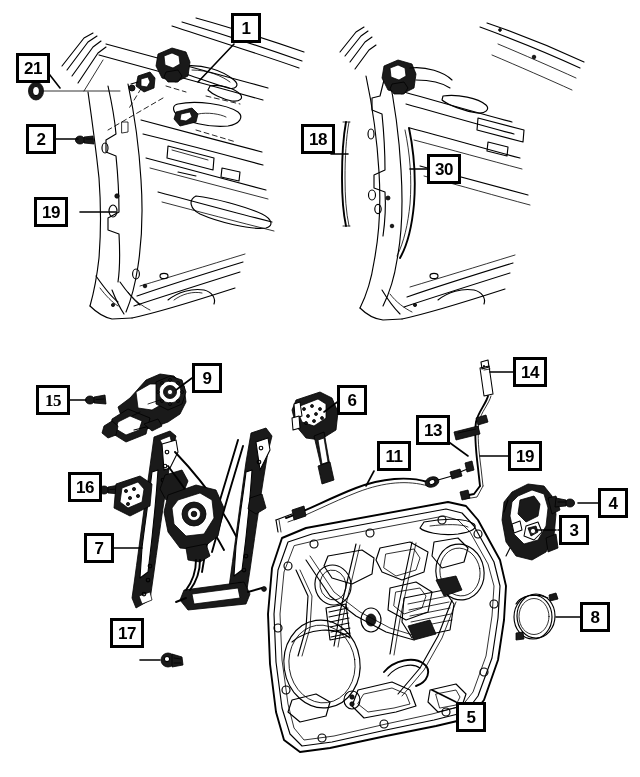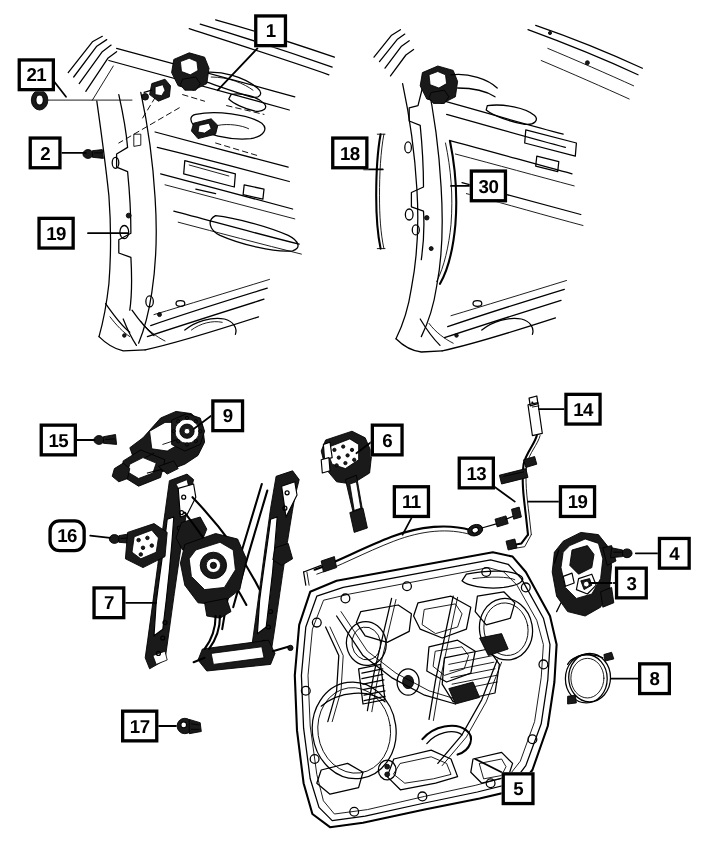--- a/index.html
+++ b/index.html
@@ -588,26 +588,26 @@
     </g>
   </svg>
 
   <div class="callout" style="left:231px; top:13px;">1</div>
   <div class="callout wide" style="left:16px;  top:53px;">21</div>
   <div class="callout" style="left:26px;  top:124px;">2</div>
   <div class="callout wide" style="left:34px;  top:197px;">19</div>
   <div class="callout wide" style="left:301px; top:124px;">18</div>
   <div class="callout wide" style="left:427px; top:154px;">30</div>
   <div class="callout" style="left:192px; top:363px;">9</div>
-  <div class="callout wide" style="left:36px;  top:385px;">15</div>
-  <div class="callout wide" style="left:44px;  top:472px;border-radius:10px;">16</div>
+  <div class="callout wide" style="left:36px;  top:385px;font-family:Liberation Serif, serif;">15</div>
+  <div class="callout wide" style="left:68px;  top:472px;">16</div>
   <div class="callout" style="left:84px;  top:533px;">7</div>
-  <div class="callout wide" style="left:110px; top:645px;">17</div>
+  <div class="callout wide" style="left:110px; top:618px;">17</div>
   <div class="callout" style="left:337px; top:385px;">6</div>
-  <div class="callout wide" style="left:357px; top:441px;">11</div>
+  <div class="callout wide" style="left:377px; top:441px;">11</div>
   <div class="callout wide" style="left:416px; top:415px;text-align:right;">13</div>
   <div class="callout wide" style="left:513px; top:357px;text-align:center;">14</div>
   <div class="callout wide" style="left:508px; top:441px;">19</div>
   <div class="callout" style="left:598px; top:488px;">4</div>
   <div class="callout" style="left:559px; top:515px;">3</div>
   <div class="callout" style="left:580px; top:602px;">8</div>
   <div class="callout" style="left:456px; top:702px;">5</div>
 
 </div>
 

